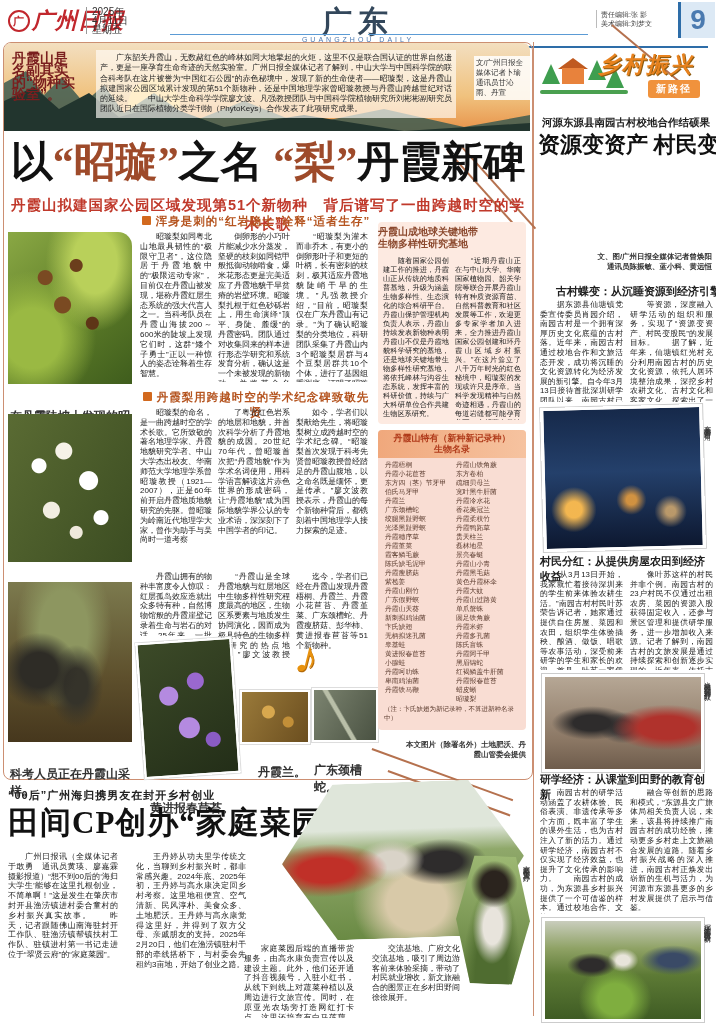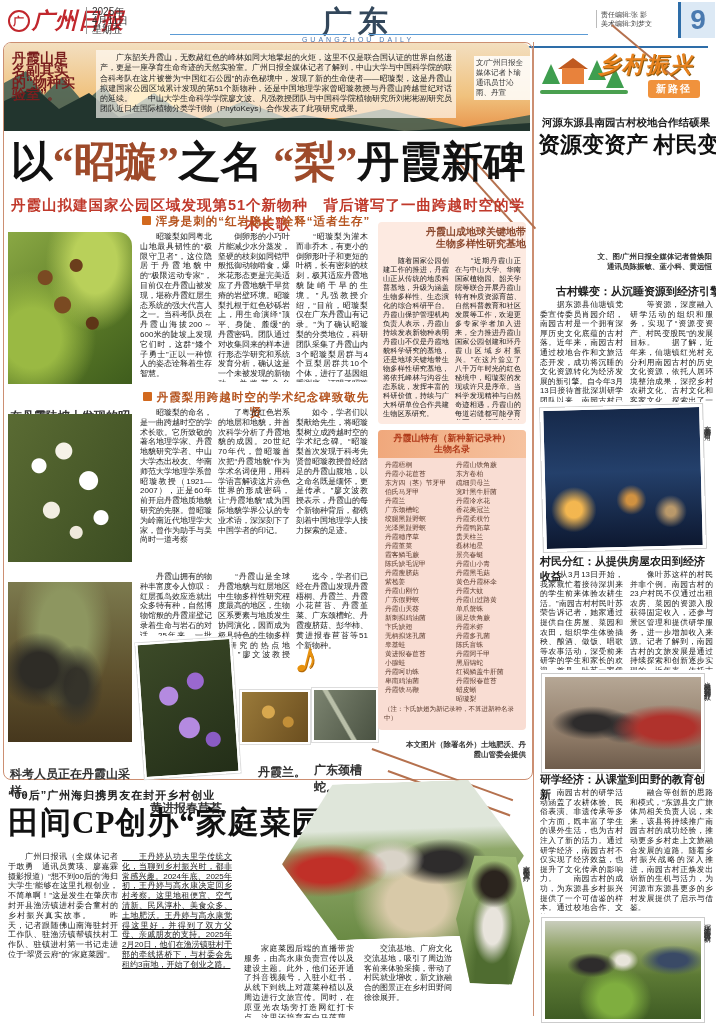--- a/index.html
+++ b/index.html
@@ -103,21 +103,21 @@
       radial-gradient(ellipse at 55% 78%,#d8c9a8 0 16%,transparent 34%),
       radial-gradient(circle at 60% 72%,#e8902e 0 3%,transparent 8%),
       linear-gradient(180deg,#dfe6da 0 30%,#8fa86a 45%,#6a8a44 100%);}
   .ph-founder{background:
       radial-gradient(circle at 50% 22%,#2b241e 0 12%,transparent 22%),
       radial-gradient(ellipse at 50% 55%,#e8e4dc 0 18%,transparent 38%),
       radial-gradient(ellipse at 50% 92%,#4f6c30 0 30%,transparent 55%),
       linear-gradient(180deg,#9db873,#5f7c3b);}
   
   .panel{left:378px;top:222px;width:148px;height:202px;background:#fdeae1;border-radius:4px;}
-  .panel h4{margin:4px 0 2px;text-align:right;font-size:10px;color:#8c4a2f;line-height:12px;}
+  .panel h4{margin:4px 0 2px;text-align:left;font-size:10px;color:#8c4a2f;line-height:12px;}
   .panel .pcol{font-size:7.2px;line-height:9px;}
   
   .spbox{left:378px;top:430px;width:148px;height:300px;background:#f9ddd3;border-radius:4px;}
   .sphead{background:linear-gradient(90deg,#f0a87c,#f6c3a0);color:#b03a1a;font-weight:bold;font-size:9px;
         line-height:11px;text-align:center;padding:3px 2px;border-radius:4px 4px 0 0;}
   .splist{font-size:6.8px;line-height:9px;color:#5a3b2e;}
   .spnote{font-size:6.5px;line-height:8.5px;color:#5a3b2e;padding:3px 6px;}
   .credit-sm{font-size:7.5px;line-height:10px;font-weight:bold;color:#333;text-align:right;}
   
   .note-glyph{font-size:46px;color:#e8920e;transform:rotate(14deg);text-shadow:1px 1px 0 #b56a08;}
@@ -301,23 +301,23 @@
         <div class="sp-item">昭璇梨</div>
       </div>
     <div class="spnote abs" style="left:0;top:272px;width:140px;">（注：卞氏缺翅为新记录种，不算进新种名录中）</div>
   </div>
   <div class="abs credit-sm" style="left:400px;top:740px;width:126px;">本文图片（除署名外）土地肥沃、丹霞山管委会提供</div>
 
   <div class="abs b-kicker" style="left:8px;top:788px;width:300px;">“00后”广州海归携男友在封开乡村创业</div>
   <div class="abs b-head" style="left:8px;top:802px;width:340px;">田间CP创办“家庭菜园”</div>
   <div class="abs ph ph-cp hex" style="left:282px;top:782px;width:242px;height:156px;transform:rotate(-2deg);"></div>
   <div class="abs col" style="left:8px;top:852px;width:110px;height:166px;">　　广州日报讯（全媒体记者于敢勇　通讯员黄瑛、廖嘉霖摄影报道）“想不到00后的‘海归大学生’能够在这里扎根创业，不简单啊！”这是发生在肇庆市封开县渔涝镇进村委合童村的乡村振兴真实故事。　　昨天，记者跟随佛山南海驻封开工作队、驻渔涝镇帮镇扶村工作队、驻镇进村第一书记走进位于“翠贤云府”的“家庭菜园”。</div>
-  <div class="abs col" style="left:122px;top:852px;width:110px;height:166px;text-decoration:underline;">　　王丹婷从功夫里学传统文化，当聊到乡村振兴时，都非常感兴趣。2024年底、2025年初，王丹婷与高永康决定回乡村考察。这里地租便宜、空气清新、民风淳朴、美食众多、土地肥沃。王丹婷与高永康觉得这里好，并得到了双方父母、亲戚朋友的支持。2025年2月20日，他们在渔涝镇驻村干部的牵线搭桥下，与村委会先租约3亩地，开始了创业之路。</div>
+  <div class="abs col" style="left:136px;top:852px;width:110px;height:166px;">　　王丹婷从功夫里学传统文化，当聊到乡村振兴时，都非常感兴趣。2024年底、2025年初，王丹婷与高永康决定回乡村考察。这里地租便宜、空气清新、民风淳朴、美食众多、土地肥沃。王丹婷与高永康觉得这里好，并得到了双方父母、亲戚朋友的支持。2025年2月20日，他们在渔涝镇驻村干部的牵线搭桥下，与村委会先租约3亩地，开始了创业之路。</div>
   <div class="abs col" style="left:244px;top:944px;width:110px;height:74px;">　　家庭菜园后端的直播带货服务，由高永康负责宣传以及建设主题。此外，他们还开通了抖音视频号，入驻小红书，从线下到线上对蔬菜种植以及周边进行文旅宣传。同时，在原亚光农场旁打造网红打卡点，这里还培育有白马莲藕、米茶豆、泰中瓜、白雪公主草莓等新奇品种，目前，日常订单不断。</div>
-  <div class="abs col" style="left:364px;top:944px;width:88px;height:74px;">　　交流基地、广府文化交流基地，吸引了周边游客前来体验采摘，带动了村民就业增收，新文旅融合的图景正在乡村田野间徐徐展开。</div>
+  <div class="abs col" style="left:372px;top:944px;width:88px;height:74px;">　　交流基地、广府文化交流基地，吸引了周边游客前来体验采摘，带动了村民就业增收，新文旅融合的图景正在乡村田野间徐徐展开。</div>
   <div class="abs ph ph-founder hex" style="left:456px;top:856px;width:74px;height:128px;transform:rotate(2deg);"></div>
 
   <div class="abs vcap" style="left:521px;top:860px;height:130px;">家庭菜园创办人王丹婷。</div>
 
   <div class="abs badge">
     <div class="tree" style="left:2px;top:20px;"></div>
     <div class="tree" style="left:48px;top:16px;"></div>
     <div class="tree" style="left:66px;top:24px;"></div>
     <div class="roof"></div>
     <div class="house"></div>

